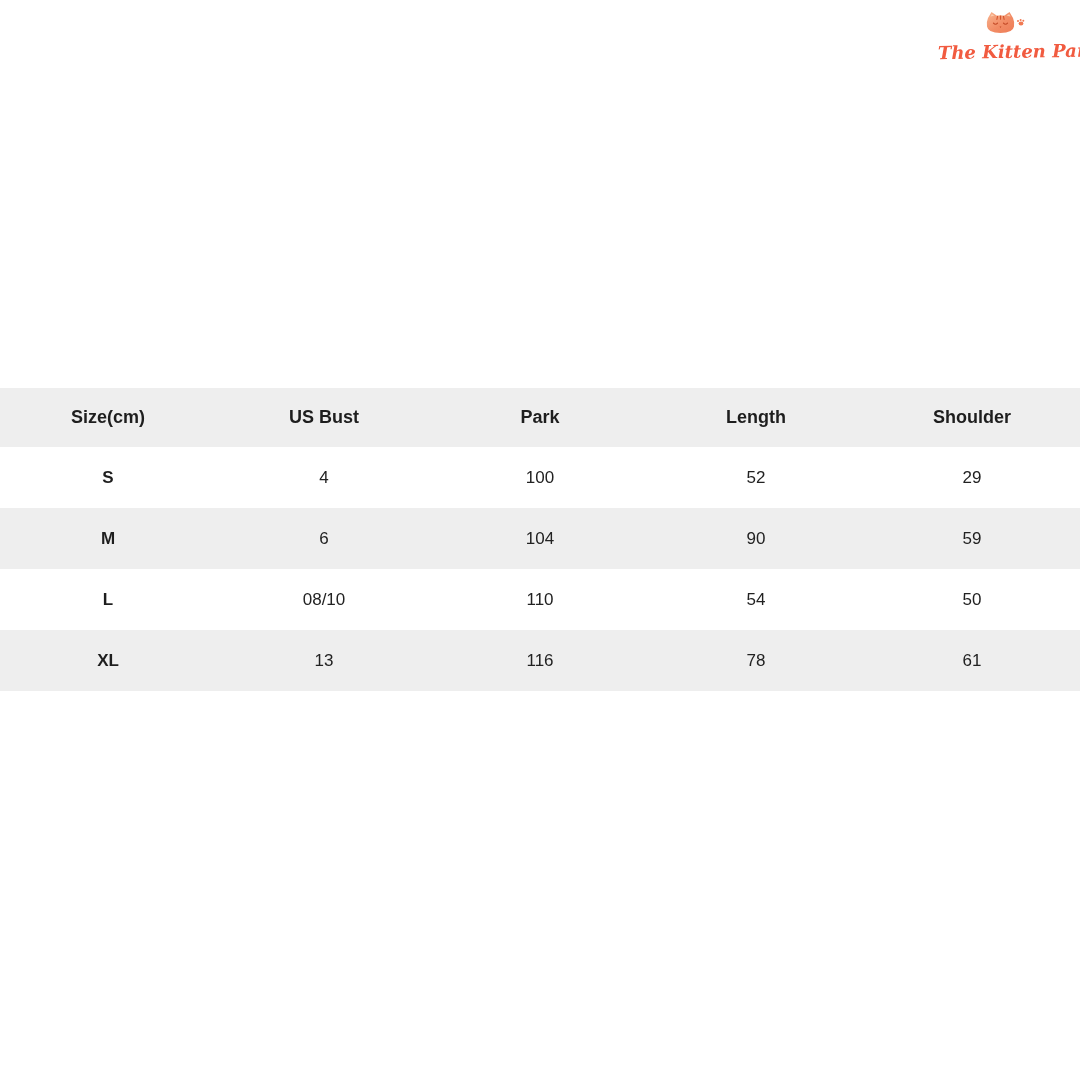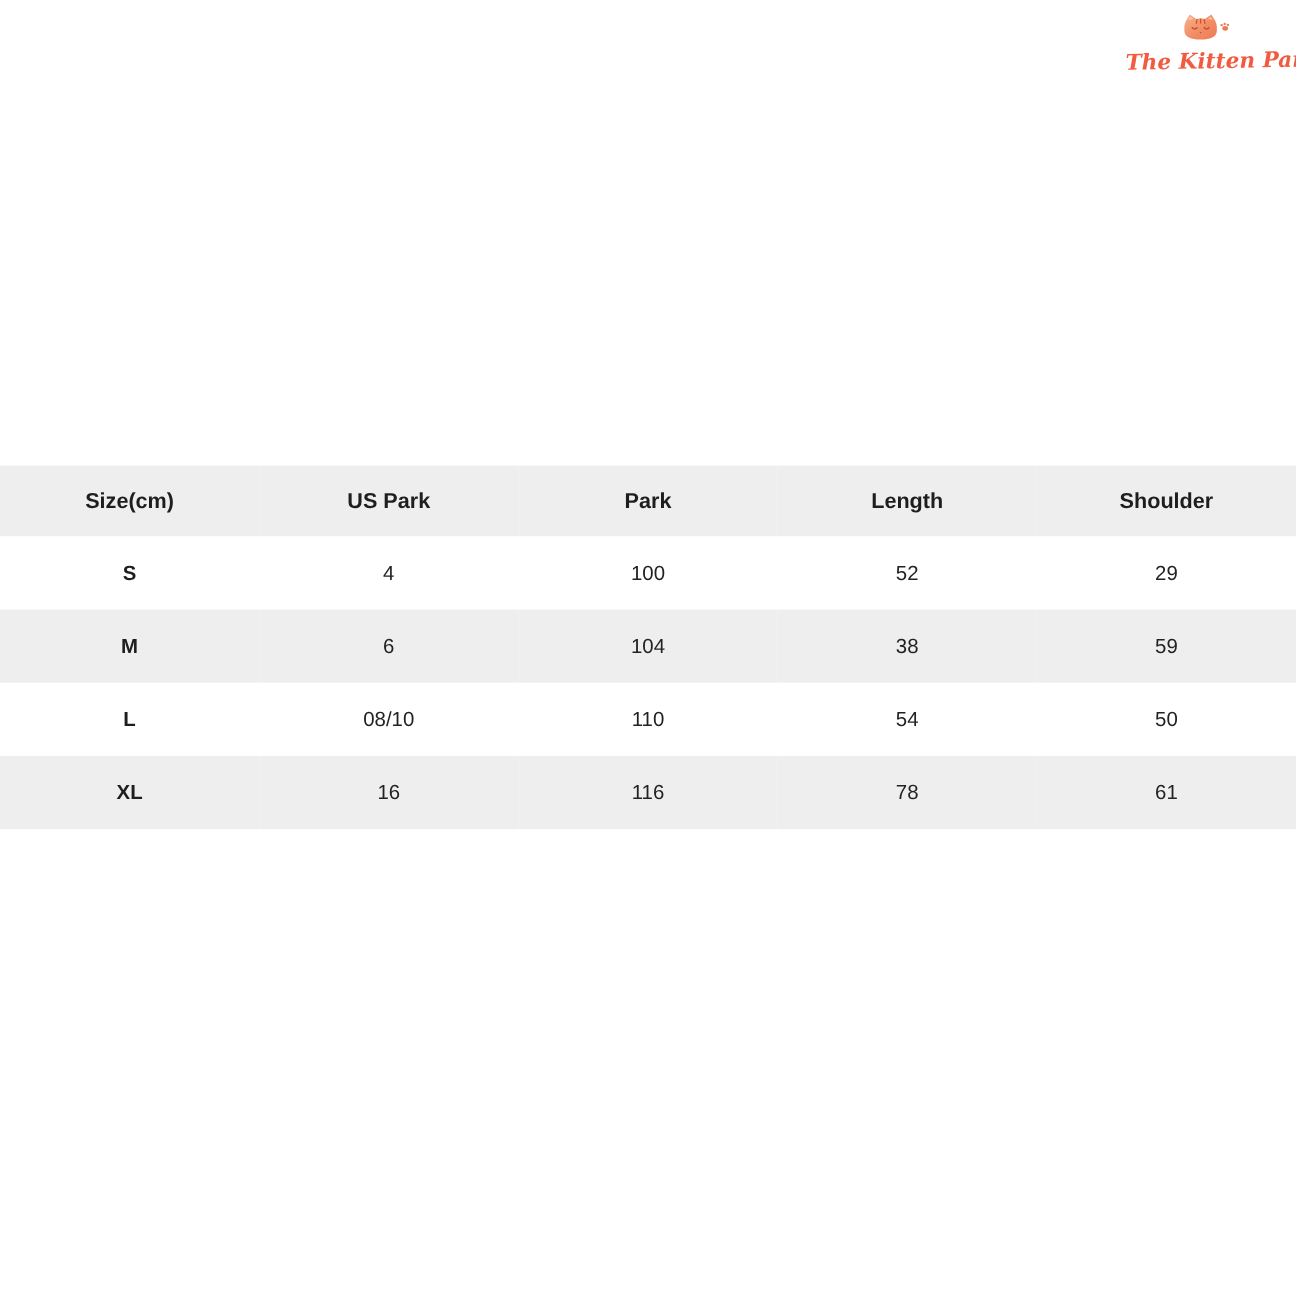--- a/index.html
+++ b/index.html
@@ -100,51 +100,51 @@
         <circle cx="43.3" cy="10.7" r="1" fill="#ef6a3f" opacity="0.9"></circle>
       </g>
     </svg>
     <div class="logo-text">The Kitten Park</div>
   </div>
 
   <table class="size-chart">
     <thead>
       <tr>
         <th>Size(cm)</th>
-        <th>US Park</th>
+        <th>US Bust</th>
         <th>Park</th>
         <th>Length</th>
         <th>Shoulder</th>
       </tr>
     </thead>
     <tbody>
         <tr>
           <td>S</td>
           <td>4</td>
           <td>100</td>
           <td>52</td>
           <td>29</td>
         </tr>
         <tr>
           <td>M</td>
           <td>6</td>
           <td>104</td>
-          <td>38</td>
+          <td>90</td>
           <td>59</td>
         </tr>
         <tr>
           <td>L</td>
           <td>08/10</td>
           <td>110</td>
           <td>54</td>
           <td>50</td>
         </tr>
         <tr>
           <td>XL</td>
-          <td>16</td>
+          <td>13</td>
           <td>116</td>
           <td>78</td>
           <td>61</td>
         </tr>
       </tbody>
   </table>
 
 </div>
 
 </body></html>

